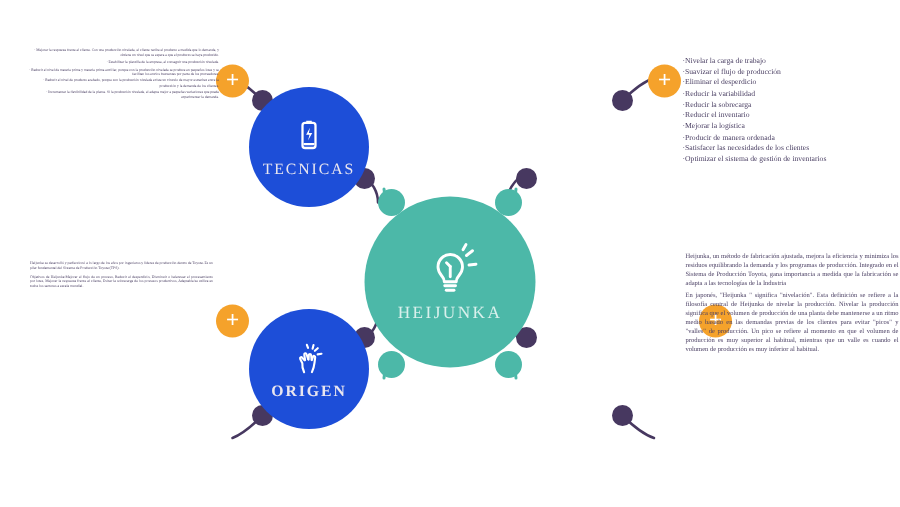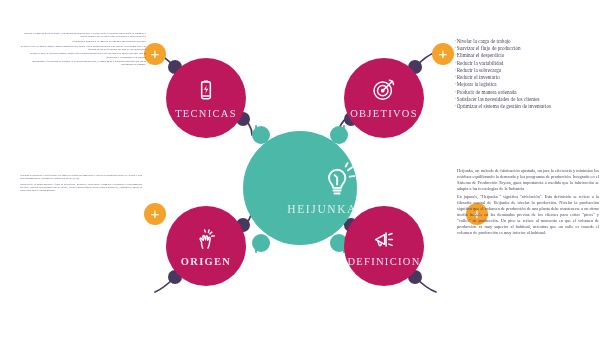--- a/index.html
+++ b/index.html
@@ -42,21 +42,21 @@
   .tb-definicion{
     left:457px; top:168px; width:142px;
     font-size:4.35px; line-height:1.38; text-align:justify;
   }
   .tb-definicion p{margin:0 0 2.5px 0;}
 
   
   .node{
     position:absolute;
     border-radius:50%;
-    background:#be185d;
+    background:#1d4ed8;
     display:flex;
     flex-direction:column;
     align-items:center;
     justify-content:center;
     box-sizing:border-box;
   }
   .node .node-label{
     color:#e9e6ef;
     font-size:10.5px;
     letter-spacing:1.3px;
@@ -80,21 +80,21 @@
   .nub{position:absolute;background:#473860;border-radius:50%;width:14px;height:14px;}
 
   
   #hub{
     position:absolute;
     left:243px; top:131px;
     width:114px;height:114px;
     border-radius:50%;
     background:#4cb8a8;
     display:flex;flex-direction:column;
-    align-items:flex-end;justify-content:center;
+    align-items:center;justify-content:center;
     box-sizing:border-box;
   }
   #hub .hub-icon{width:40px;height:40px;margin-bottom:2px;}
   #hub .hub-icon svg{width:100%;height:100%;display:block;}
   #hub .hub-label{
     color:#d9f0ec;
     font-size:11.5px;
     letter-spacing:1.6px;
     font-family:"Liberation Serif", serif;
     text-align:center;
@@ -169,62 +169,37 @@
       <svg viewBox="0 0 24 24" fill="none" stroke="#ffffff" stroke-width="1.4" stroke-linecap="round" stroke-linejoin="round">
         <rect x="8" y="4.5" width="8" height="15.5" rx="1.6"></rect>
         <path d="M10.3 3.2 h3.4 v1.3 h-3.4 z" fill="#ffffff" stroke="none"></path>
         <path d="M12.6 7.6 l-2.4 4.2 h2.1 l-0.9 3.6 2.6 -4.6 h-2.1 z" fill="#ffffff" stroke="none"></path>
         <path d="M9.2 17.6 h5.6"></path>
       </svg>
     </span>
     <span class="node-label">TECNICAS</span>
   </div>
 
-  <div class="node" id="node-objetivos">
-    <span class="node-icon">
-      <svg viewBox="0 0 24 24" fill="none" stroke="#ffffff" stroke-width="1.35" stroke-linecap="round" stroke-linejoin="round">
-        <circle cx="10.8" cy="12.6" r="8"></circle>
-        <circle cx="10.8" cy="12.6" r="4.8"></circle>
-        <circle cx="10.8" cy="12.6" r="1.7" fill="#ffffff" stroke="none"></circle>
-        <path d="M10.8 12.6 L19.6 4.2"></path>
-        <path d="M16.9 3.0 L19.9 3.9 L20.8 6.9"></path>
-      </svg>
-    </span>
-    <span class="node-label">OBJETIVOS</span>
-  </div>
 
   <div class="node" id="node-origen">
     <span class="node-icon">
       <svg viewBox="0 0 24 24" fill="none" stroke="#ffffff" stroke-width="1.3" stroke-linecap="round" stroke-linejoin="round">
         <path d="M9.0 21.4 c-0.9 -2.0 -1.3 -3.9 -1.1 -5.6 l-1.3 -2.6 c-0.4 -0.8 0.6 -1.5 1.2 -0.8 l1.3 1.5"></path>
         <path d="M9.6 14.0 l-0.5 -3.4 c-0.1 -0.9 1.1 -1.2 1.4 -0.3 l1.0 3.1"></path>
         <path d="M11.7 13.6 l0.2 -2.8 c0.05 -0.9 1.3 -0.9 1.4 0 l0.3 2.9"></path>
         <path d="M13.7 13.9 l0.8 -2.1 c0.3 -0.8 1.4 -0.5 1.3 0.4 l-0.4 3.3 c-0.2 2.0 -0.7 3.9 -1.6 5.8"></path>
         <path d="M15.6 8.2 l1.8 -1.6"></path>
         <path d="M14.2 6.9 l0.6 -2.3"></path>
         <path d="M17.3 10.4 l2.4 -0.4"></path>
         <path d="M11.4 6.4 l-0.7 -1.9"></path>
       </svg>
     </span>
     <span class="node-label">ORIGEN</span>
   </div>
 
-  <div class="node" id="node-definicion">
-    <span class="node-icon">
-      <svg viewBox="0 0 24 24" fill="none" stroke="#ffffff" stroke-width="1.35" stroke-linecap="round" stroke-linejoin="round">
-        <path d="M4.2 13.4 l8.4 -4.6 v9.0 l-8.4 -4.4 z"></path>
-        <path d="M6.4 15.0 l1.1 3.6 c0.2 0.7 1.2 0.8 1.5 0.1 l0.6 -1.5"></path>
-        <path d="M13.9 7.4 l0 12.0"></path>
-        <path d="M16.4 9.0 l3.0 -1.2"></path>
-        <path d="M16.4 13.4 l3.4 0"></path>
-        <path d="M16.4 17.6 l3.0 1.2"></path>
-      </svg>
-    </span>
-    <span class="node-label">DEFINICION</span>
-  </div>
 
   <div id="hub">
     <span class="hub-icon">
       <svg viewBox="0 0 24 24" fill="none" stroke="#ffffff" stroke-width="1.15" stroke-linecap="round" stroke-linejoin="round">
         <path d="M7.2 10.2 c0 -2.8 2.2 -5.0 4.9 -5.0 c2.7 0 4.9 2.2 4.9 5.0 c0 1.9 -1.0 2.9 -1.7 3.8 c-0.5 0.6 -0.8 1.2 -0.8 2.1 l-4.8 0 c0 -0.9 -0.3 -1.5 -0.8 -2.1 c-0.7 -0.9 -1.7 -1.9 -1.7 -3.8 z"></path>
         <path d="M9.9 17.7 l4.3 0"></path>
         <path d="M10.5 19.5 l3.1 0"></path>
         <path d="M12.1 10.0 l0 4.1"></path>
         <path d="M12.1 10.0 l-1.5 -1.5"></path>
         <path d="M18.6 5.6 l2.4 -1.9"></path>

